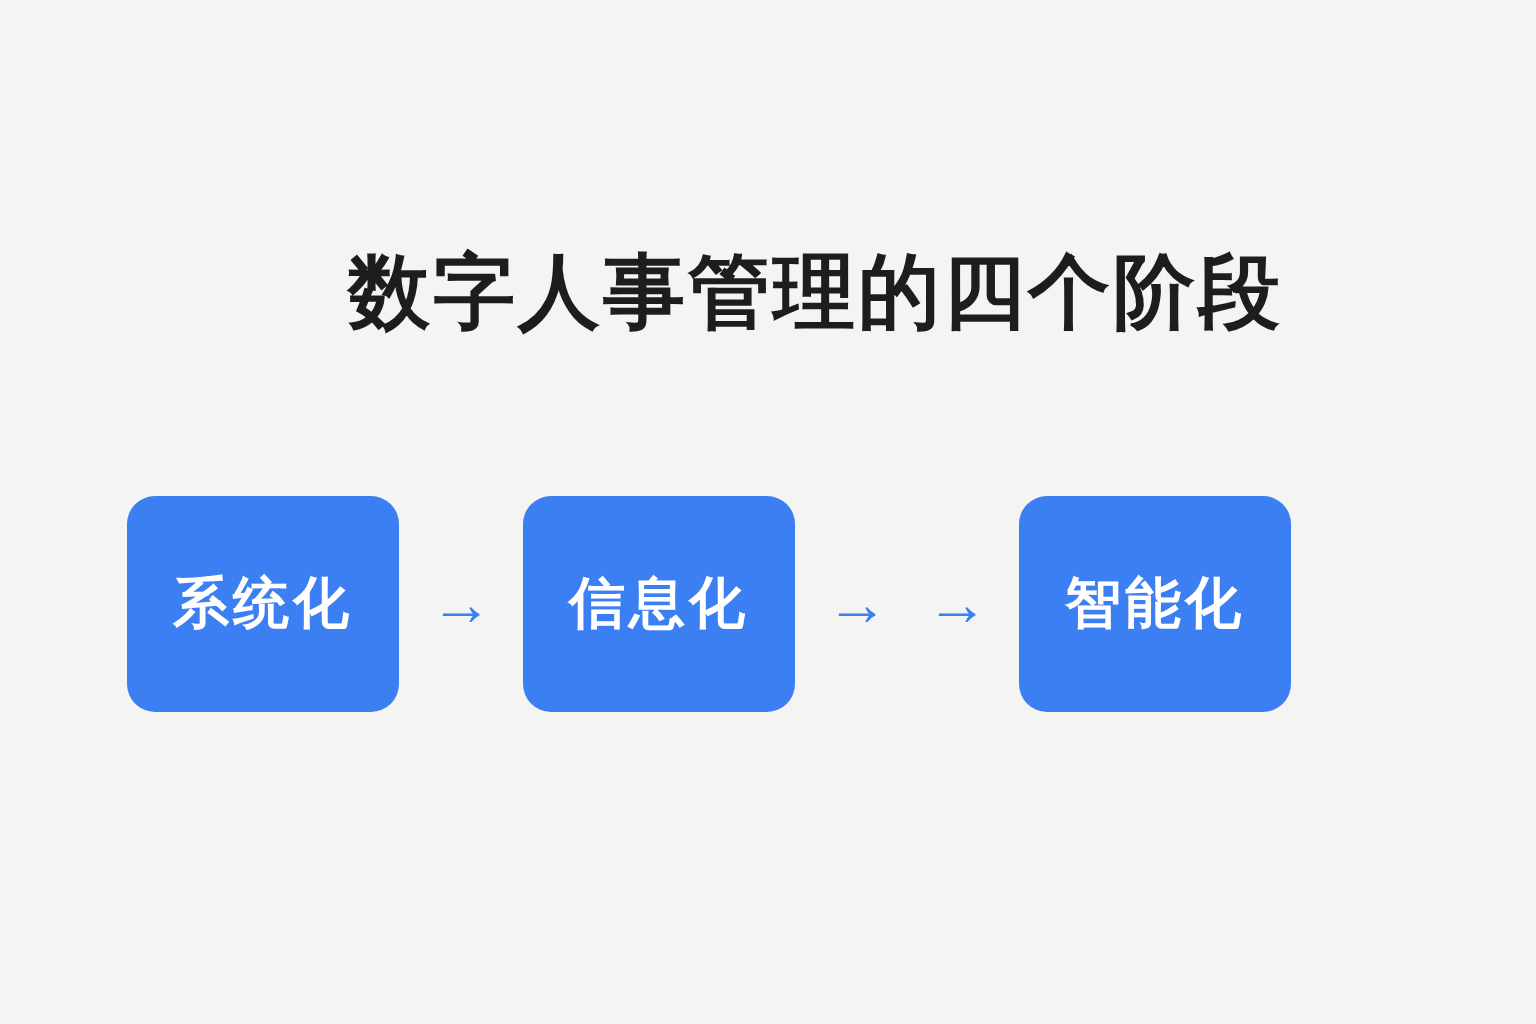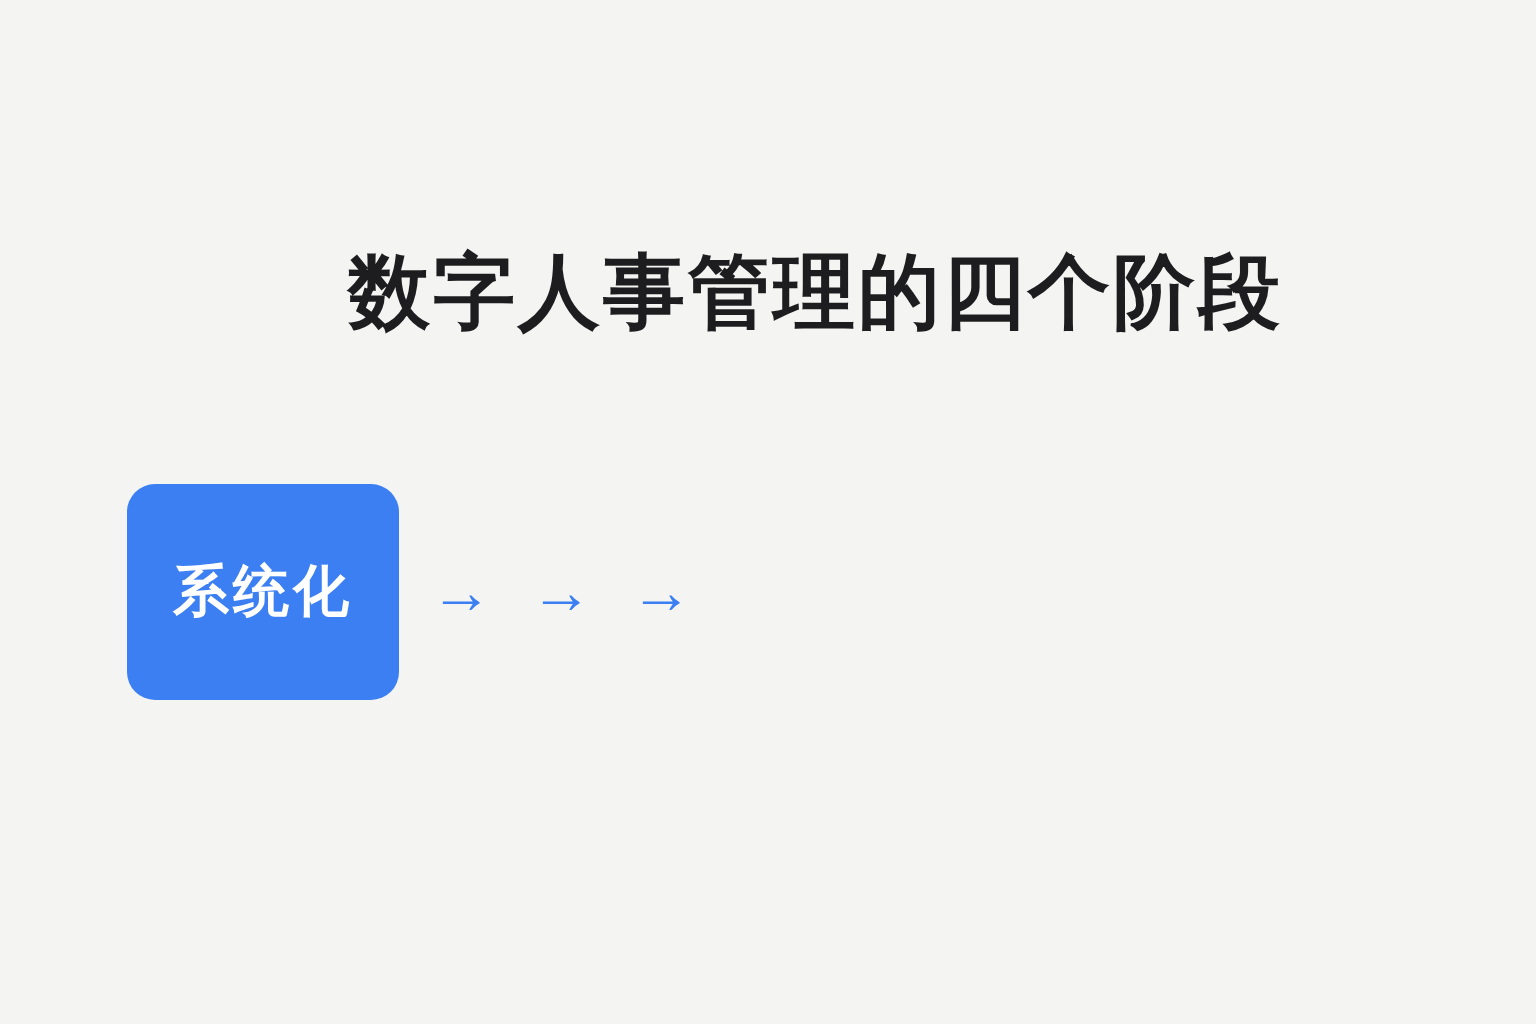--- a/index.html
+++ b/index.html
@@ -26,21 +26,21 @@
     left:268px; top:158px;
     font-size:82px;
     font-weight:700;
     color:var(--title-text);
     letter-spacing:3px;
     white-space:nowrap;
   }
 
   .stage-flow{
     position:absolute;
-    left:35px; top:420px;
+    left:35px; top:432px;
     height:216px;
     display:flex;
     align-items:center;
   }
 
   .stage-box{
     width:272px; height:216px;
     background:var(--box);
     border-radius:28px;
     display:flex;
@@ -71,21 +71,23 @@
 <div class="slide">
 
   <h1 class="diagram-title">数字人事管理的四个阶段</h1>
 
   <div class="stage-flow">
 
     <div class="stage-box">系统化</div>
 
     <span class="arrow">→</span>
 
+    <div class="stage-box">信息化</div>
 
     <span class="arrow">→</span>
 
 
     <span class="arrow">→</span>
 
+    <div class="stage-box">智能化</div>
 
   </div>
 </div>
 
 </body></html>

